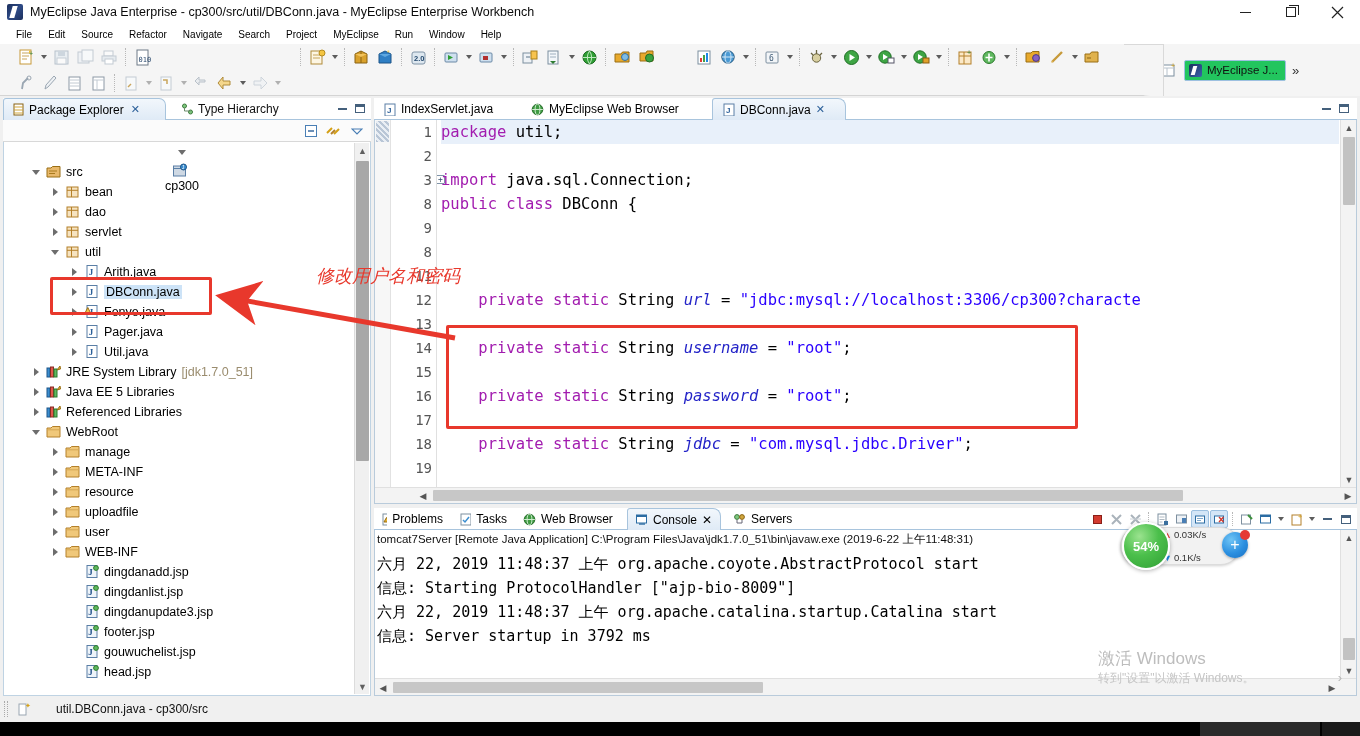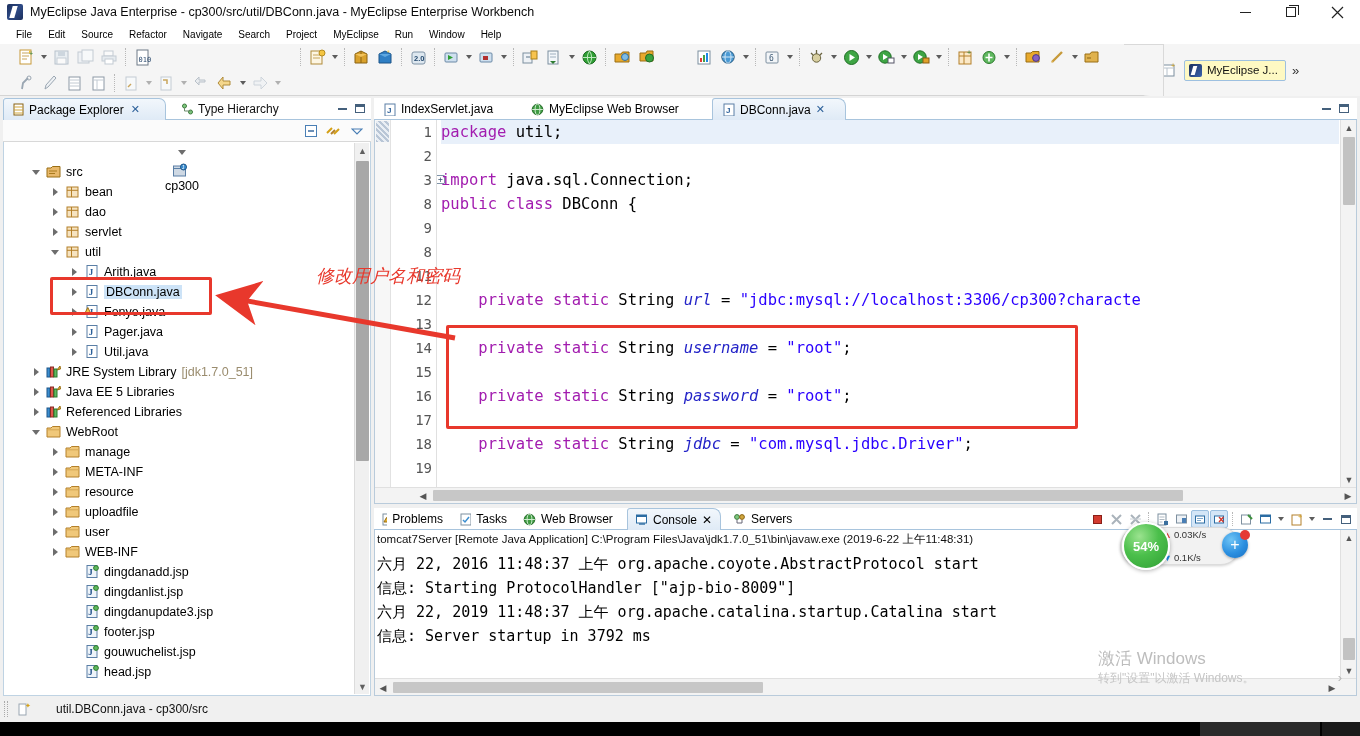--- a/index.html
+++ b/index.html
@@ -85,21 +85,21 @@
   }
   .persp-bar::before {
     content:""; position:absolute; left:-26px; top:0; width:40px; height:52px;
     background:#f5f5f5;
     border-radius: 0 0 0 26px;
     box-shadow: -1px 1px 0 0 #d9d9d9 inset;
   }
   .persp-open { width:22px; height:22px; margin-left:8px; flex:none; display:flex; align-items:center; justify-content:center;}
   .persp-chip {
     display:flex; align-items:center; gap:5px; height:21px;
-    background:#fef9c3; border:1px solid #9dc0e0; border-radius:2px;
+    background:#22c55e; border:1px solid #9dc0e0; border-radius:2px;
     padding: 0 7px 0 4px; margin-left: 4px; font-size:11.5px; color:#111;
     white-space: nowrap;
   }
   .persp-chip .mini {
     width:13px;height:13px;flex:none;border-radius:2px;
     background: linear-gradient(135deg,#1b2f5c,#3b63ad);
     position:relative;
   }
   .persp-chip .mini::after{content:"";position:absolute;left:3px;top:2px;width:4px;height:9px;background:#fff;transform:skewX(-16deg);}
   .persp-more { margin-left:6px; font-size:13px; color:#333; }
@@ -1237,21 +1237,21 @@
           </div>
         <div class="cb cmax">
             <i></i>
           </div>
       </div>
     </div>
 
     <div class="cbody">
       <div class="cheader">tomcat7Server [Remote Java Application] C:\Program Files\Java\jdk1.7.0_51\bin\javaw.exe (2019-6-22 上午11:48:31)</div>
       <div class="clines">
-          <div class="cl">六月 22, 2016 11:48:37 上午 org.apache.coyote.AbstractProtocol start</div>
+          <div class="cl">六月 22, 2019 11:48:37 上午 org.apache.coyote.AbstractProtocol start</div>
           <div class="cl">信息: Starting ProtocolHandler ["ajp-bio-8009"]</div>
           <div class="cl">六月 22, 2019 11:48:37 上午 org.apache.catalina.startup.Catalina start</div>
           <div class="cl">信息: Server startup in 3792 ms</div>
         </div>
       <div class="con-vscroll">
         <div class="up">▲</div>
         <div class="thumb"></div>
         <div class="dn">▼</div>
       </div>
       <div class="con-hscroll">

